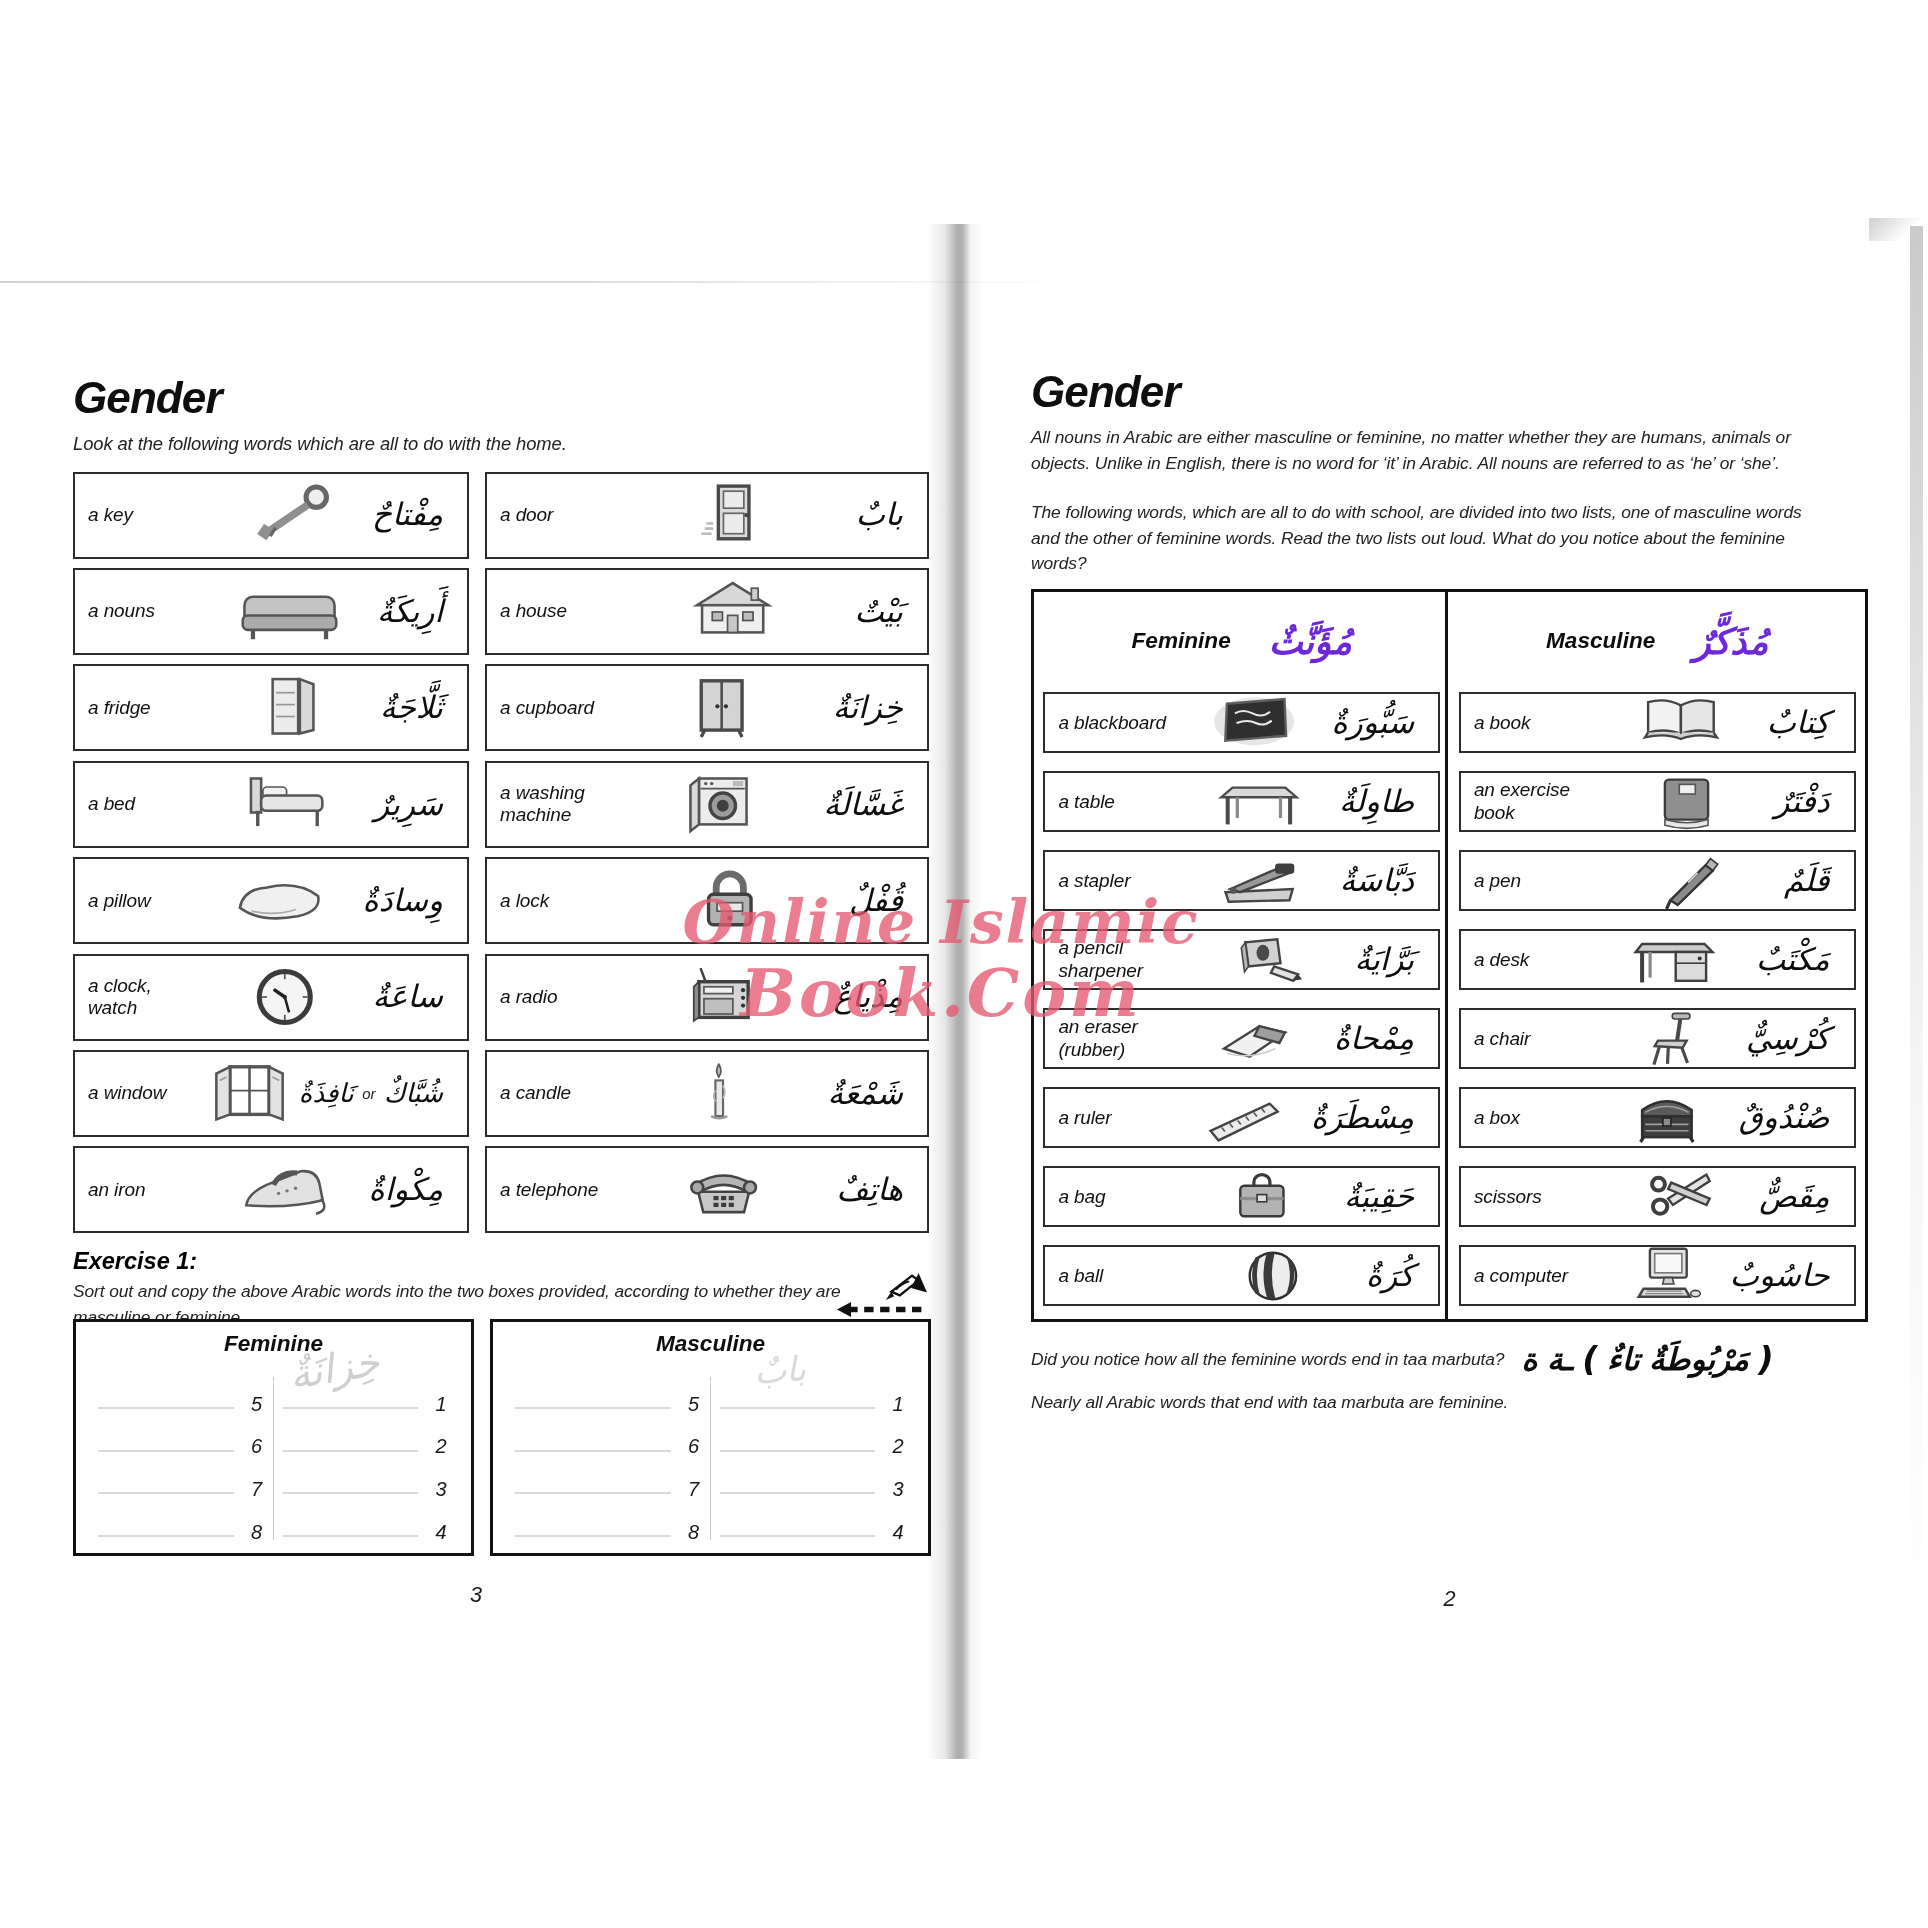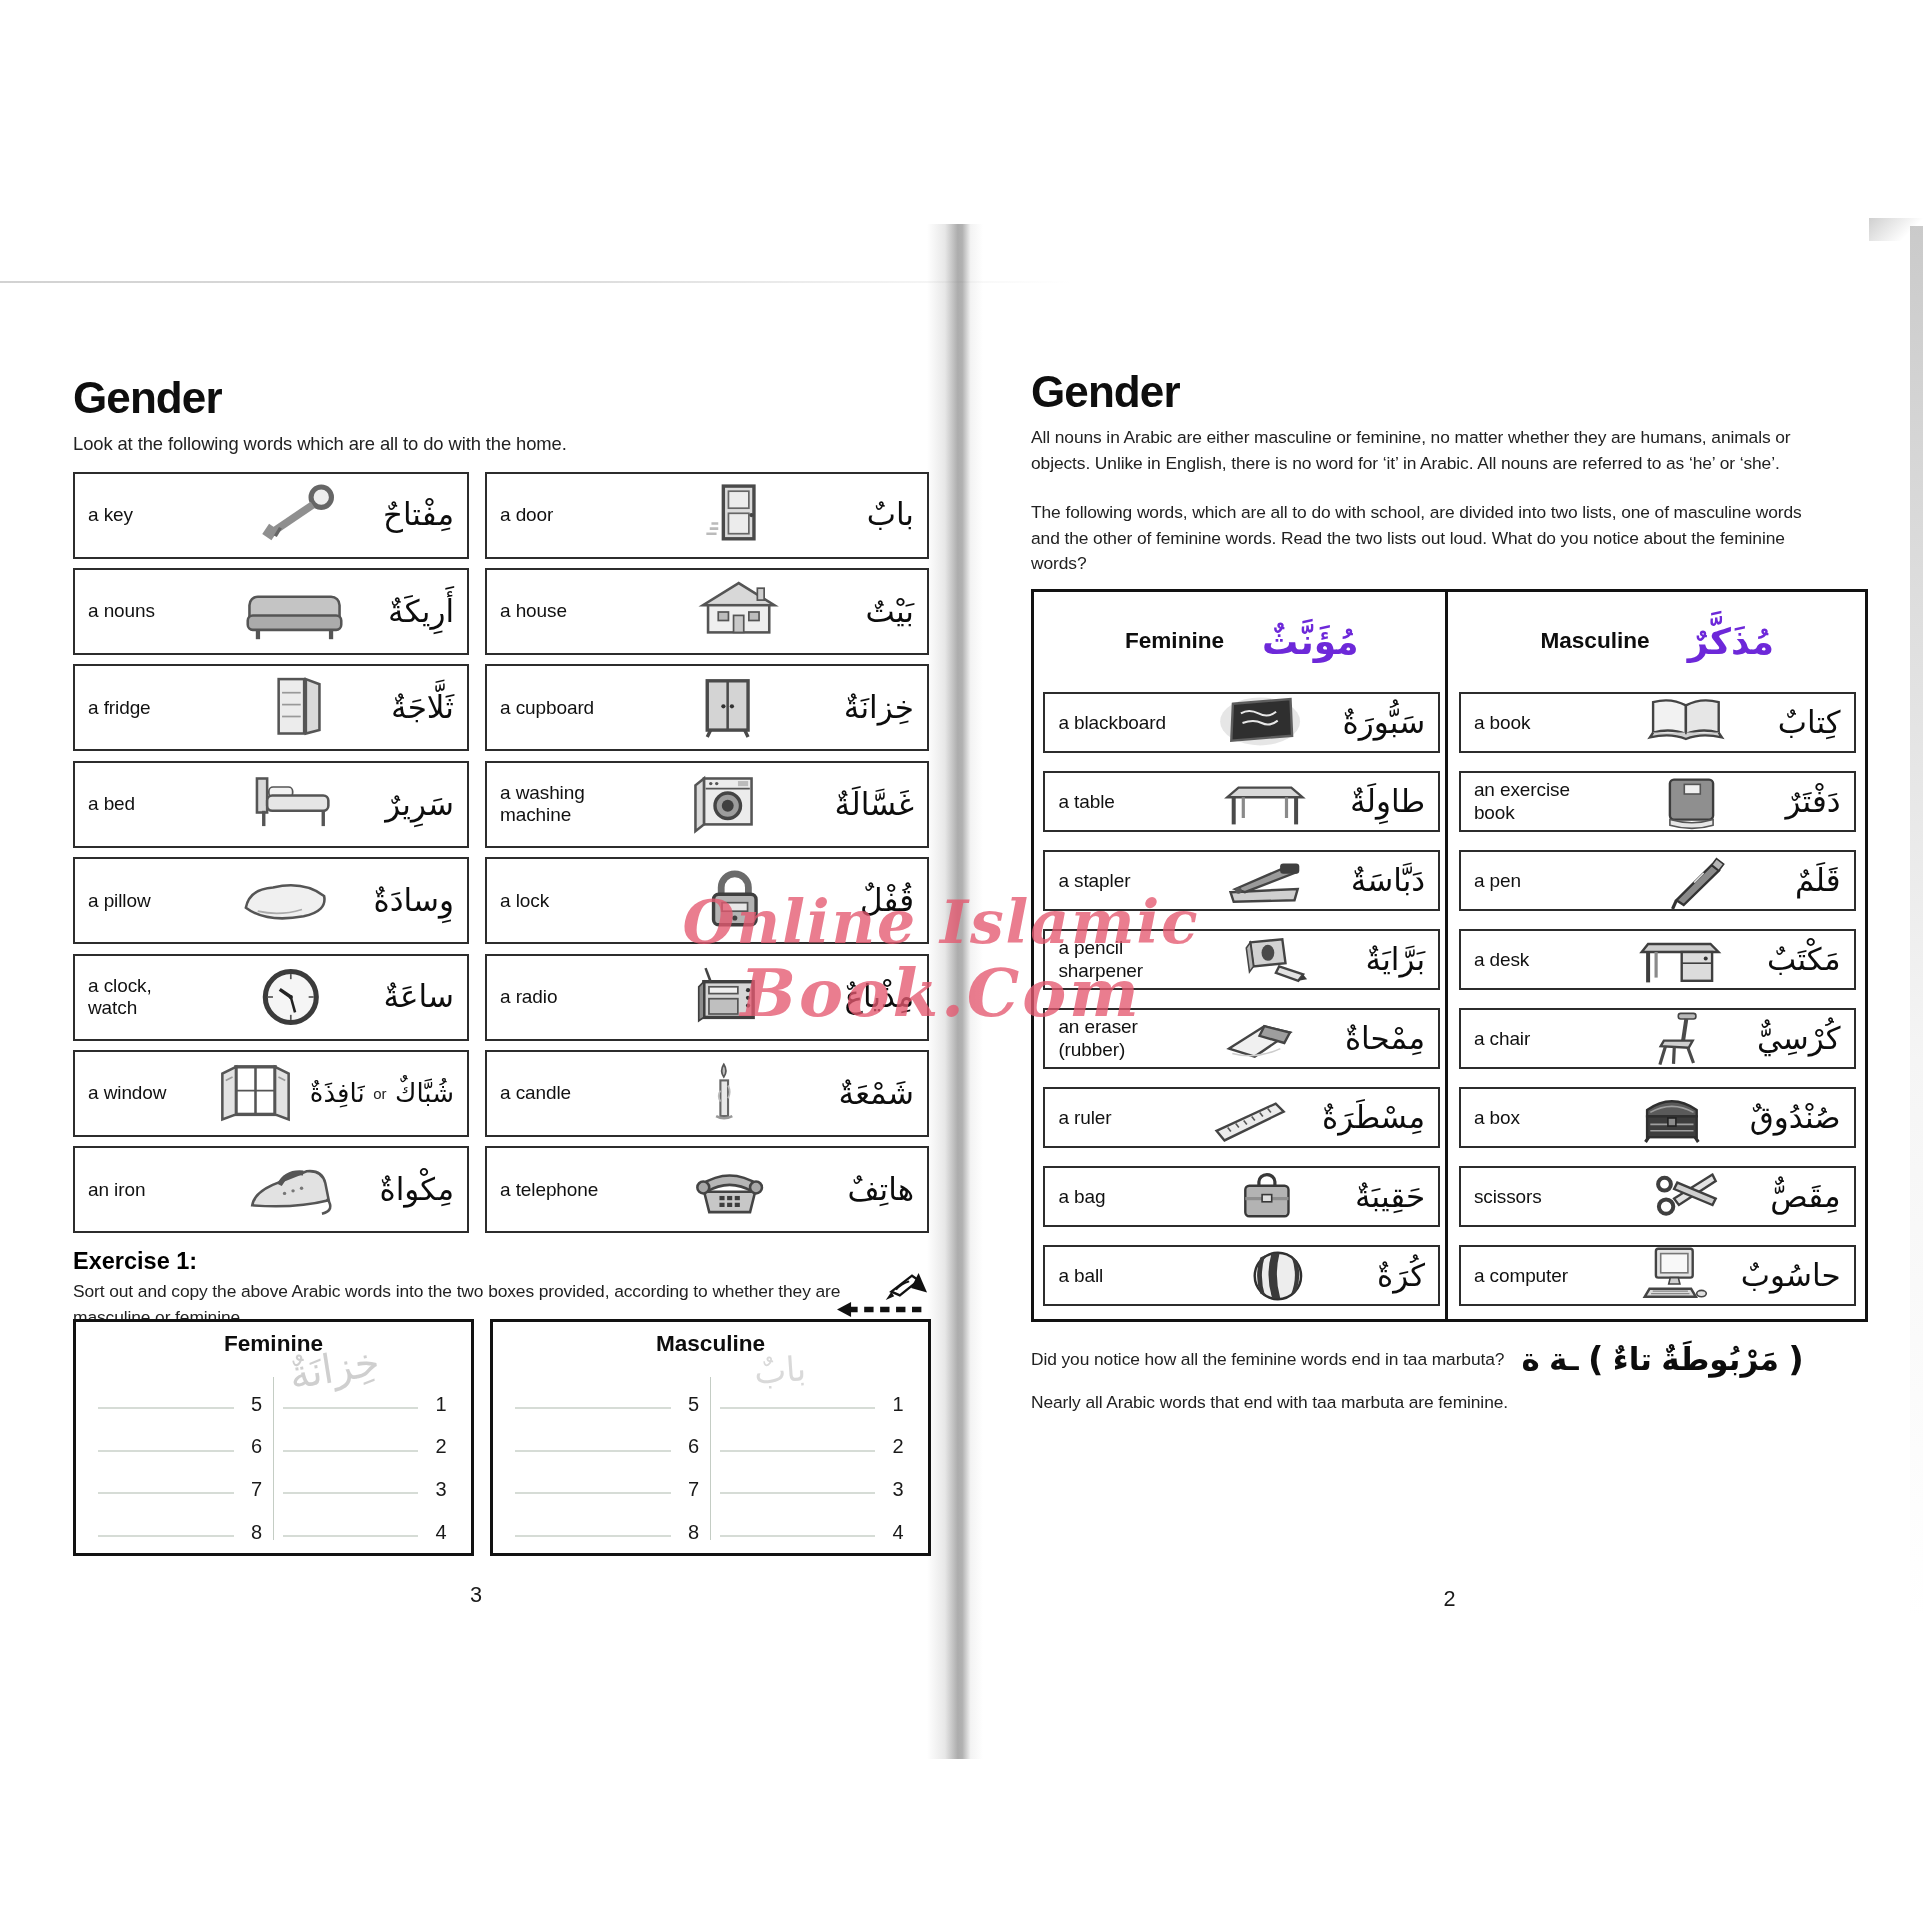--- a/index.html
+++ b/index.html
@@ -9,35 +9,35 @@
   #top-edge{left:0;top:281px;width:1073px;height:1.9px;
      background:linear-gradient(to right,#d2d2d2 0%,#dddddd 55%,rgba(255,255,255,0) 100%);}
   #spine{left:927px;top:224px;width:56px;height:1535px;
      background:linear-gradient(to right,rgba(255,255,255,0) 0%,rgba(160,160,160,.25) 32%,
        rgba(105,105,105,.55) 55%,rgba(70,70,70,.42) 63%,rgba(200,200,200,.22) 78%,rgba(255,255,255,0) 100%);}
   #right-edge{left:1910px;top:226px;width:13px;height:1394px;
      background:linear-gradient(to bottom,rgba(150,150,150,.5),rgba(200,200,200,.18) 60%,rgba(255,255,255,0));}
   #corner-smudge{left:1869px;top:218px;width:56px;height:22.6px;
      background:linear-gradient(135deg,rgba(160,160,160,.5),rgba(255,255,255,0) 70%);}
 
-  .page{position:absolute;}
+  .page{position:absolute;font-style:italic;}
   #left-page{left:73px;top:375px;width:856px;height:1337px;}
   #right-page{left:1031px;top:369px;width:837px;height:1337px;}
 
   h1.gtitle{margin:0;font-size:44px;line-height:45px;font-weight:700;letter-spacing:-0.9px;color:#0e0e0e;}
   .para{margin:9.4px 0 0 0;font-size:17.4px;letter-spacing:-0.1px;line-height:25.4px;white-space:pre-line;color:#222;}
   .intro{margin-top:11.3px;font-size:18.4px;letter-spacing:-0.1px;color:#222;}
 
   
   #left-grid{margin-top:15px;display:grid;grid-template-columns:396px 444px;column-gap:16px;row-gap:9.4px;}
   .wbox{border:2.8px solid #2c2c2c;background:#fff;display:flex;align-items:center;box-sizing:border-box;height:87px;}
   .wlabel{flex:0 0 113px;padding-left:13px;font-size:19px;line-height:1.18;letter-spacing:-0.1px;color:#111;}
   .wicon{flex:1 1 auto;min-width:0;display:flex;justify-content:center;align-items:center;overflow:hidden;}
   .isvg{width:119px;height:68px;flex:0 0 auto;}
-  .war{flex:0 0 auto;padding-right:13px;font-family:"DejaVu Sans",sans-serif;font-size:31px;line-height:1.15;
+  .war{flex:0 0 auto;padding-right:24px;font-family:"DejaVu Sans",sans-serif;font-size:31px;line-height:1.15;
        white-space:nowrap;color:#0d0d0d;text-align:center;}
   .war-multi{display:flex;align-items:center;gap:8.5px;}
   .war-multi span{font-family:"DejaVu Sans",sans-serif;font-size:26px;}
   .war-multi .orlbl{font-family:"Liberation Sans",sans-serif;font-size:15px;color:#222;}
 
   
   h2.extitle-h{margin:15px 0 0 0;font-size:23.5px;font-weight:700;color:#000000;}
   .exdesc{margin:3.8px 0 0 0;font-size:17.4px;letter-spacing:-0.1px;line-height:25.4px;white-space:pre-line;color:#222;}
   .pen-arrow{position:absolute;top:895px;right:1.9px;width:90px;height:47px;}
   #ex-boxes{position:absolute;top:944px;left:0;display:grid;grid-template-columns:401px 441px;column-gap:16px;}

